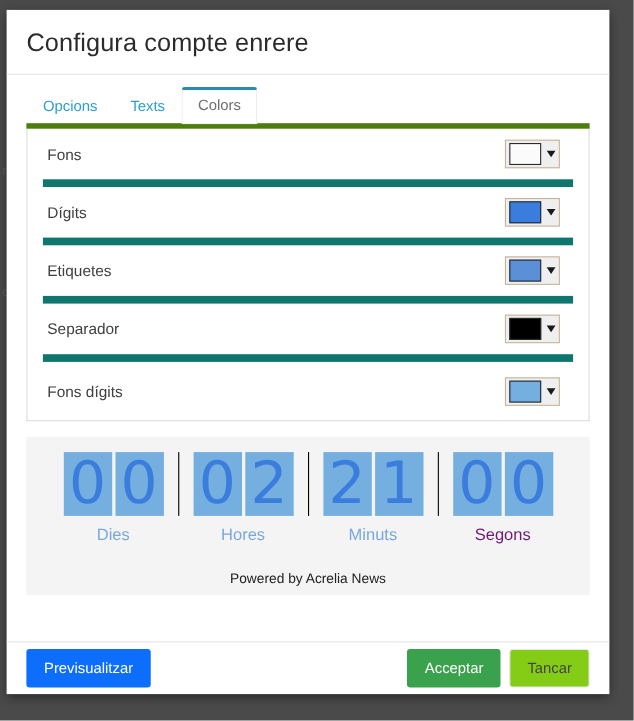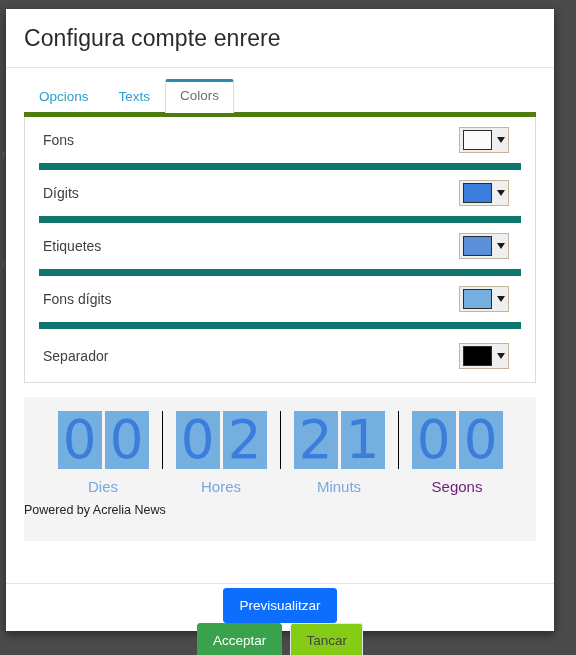--- a/index.html
+++ b/index.html
@@ -191,38 +191,38 @@
     font-size: 15px;
     text-align: right;
   }
   .sep {
     width: 1px;
     height: 58px;
     margin-top: 0;
     align-self: flex-start;
   }
   .powered {
+    text-align: center;
     font-size: 12.5px;
     color: #222222;
-    margin-top: 8px;
+    margin-top: 24px;
   }
 
   
   .modal-footer {
     position: absolute;
     left: 0;
     right: 0;
     bottom: 0;
     height: 48px;
     border-top: 1px solid #e5e5e5;
     box-sizing: border-box;
     display: flex;
     align-items: center;
-    padding: 4px 18px;
-    flex-direction: column;
+    padding: 16px 18px;
   }
   .btn {
     font-size: 13.5px;
     padding: 8px 15px;
     border: 1px solid transparent;
     border-radius: 3px;
     cursor: pointer;
     line-height: 17px;
     font-family: "Liberation Sans", sans-serif;
   }
@@ -282,30 +282,30 @@
           </div>
         </div>
         <div class="color-row">
           <div class="color-label">Etiquetes</div>
           <div class="swatch-control">
             <div class="swatch-chip" style="background: rgb(91, 143, 216);"></div>
             <div class="swatch-caret"></div>
           </div>
         </div>
         <div class="color-row">
+          <div class="color-label">Separador</div>
+          <div class="swatch-control">
+            <div class="swatch-chip" style="background: rgb(0, 0, 0);"></div>
+            <div class="swatch-caret"></div>
+          </div>
+        </div>
+        <div class="color-row">
           <div class="color-label">Fons dígits</div>
           <div class="swatch-control">
             <div class="swatch-chip" style="background: rgb(116, 175, 224);"></div>
-            <div class="swatch-caret"></div>
-          </div>
-        </div>
-        <div class="color-row">
-          <div class="color-label">Separador</div>
-          <div class="swatch-control">
-            <div class="swatch-chip" style="background: rgb(0, 0, 0);"></div>
             <div class="swatch-caret"></div>
           </div>
         </div>
       </div>
 
     <div class="preview">
       <div class="counter" id="counter">
           <div class="unit">
             <div class="digits">
               <div class="digit-tile" style="background: rgb(116, 175, 224); color: rgb(59, 125, 221);">0</div>

